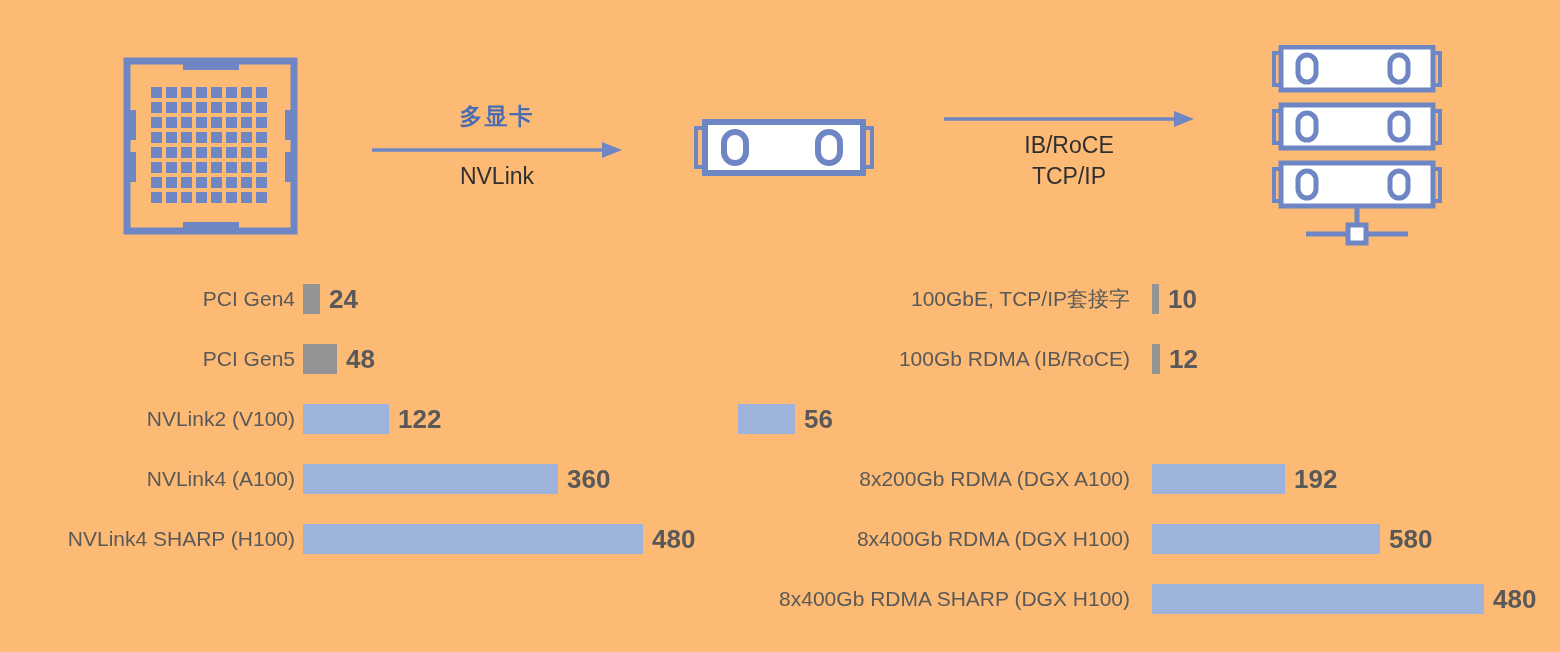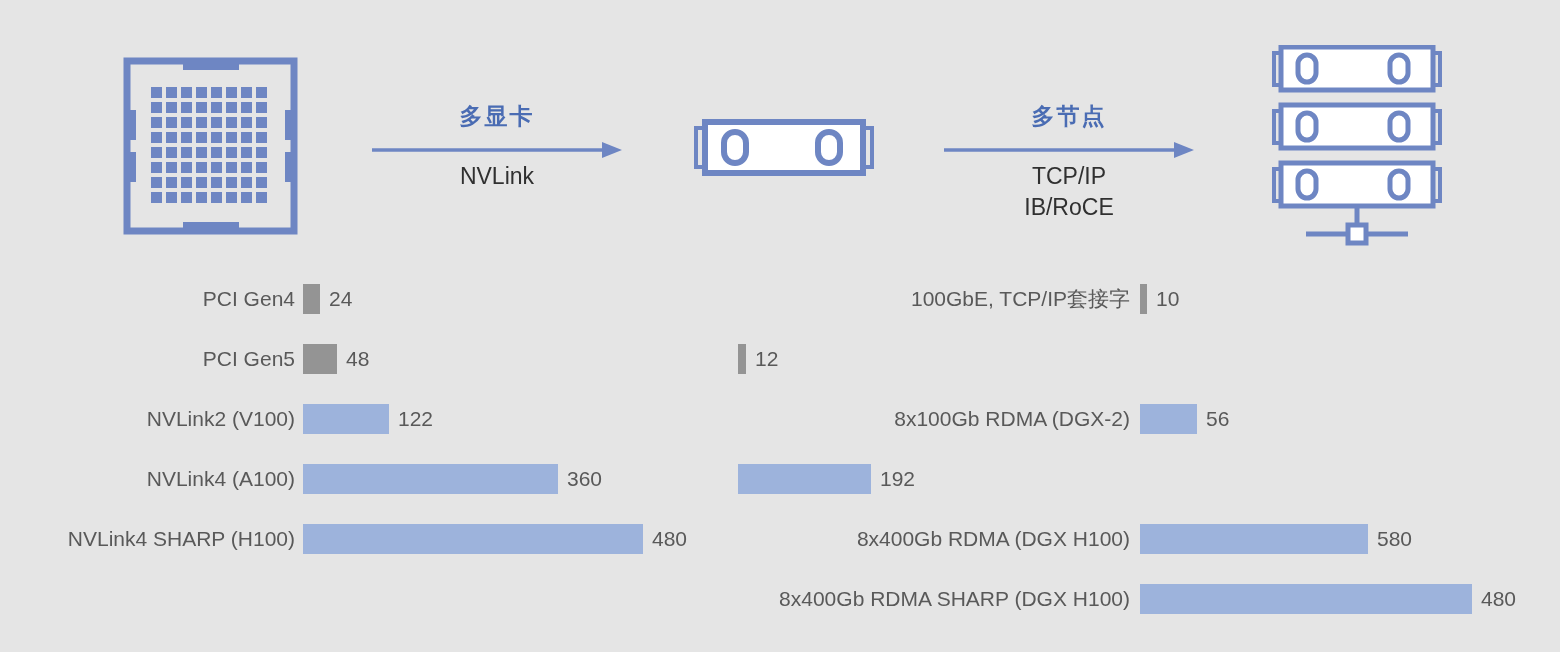--- a/index.html
+++ b/index.html
@@ -6,36 +6,36 @@
     --accent_blue:#6e86c3;
     --text_blue:#4a6cb3;
     --bar_blue:#9db3dc;
     --bar_gray:#949494;
     --label_gray:#595959;
     --dark_text:#303030;
   }
   *{margin:0;padding:0;box-sizing:border-box;}
   html,body{background:#fff;}
   .stage{
-    position:relative;width:1560px;height:652px;background:#e5e5e5;overflow:hidden;
+    position:relative;width:1560px;height:652px;background:#fdba74;overflow:hidden;
     font-family:"Liberation Sans","DejaVu Sans",sans-serif;
   }
   .icon{position:absolute;color:var(--accent_blue);}
   .icon svg{display:block;width:100%;height:100%;}
   .flow{position:absolute;width:256px;text-align:center;}
   .flow-title{font-size:23px;font-weight:bold;color:var(--text_blue);letter-spacing:2px;}
   .flow-arrow{display:block;margin:9px auto 2px auto;width:250px;height:18px;color:var(--accent_blue);}
   .flow-sub{font-size:23px;line-height:31px;color:var(--dark_text);}
   .chart{position:absolute;top:284px;}
   .row{display:flex;align-items:center;height:30px;margin-bottom:30px;}
   .lbl{font-size:21px;color:var(--label_gray);text-align:right;white-space:nowrap;}
   .chart-left .lbl{width:275px;margin-right:8px;}
-  .chart-right .lbl{width:392px;margin-right:10px;}
+  .chart-right .lbl{width:392px;margin-right:22px;}
   .bar{height:30px;flex:0 0 auto;}
-  .val{font-size:21px;color:var(--label_gray);margin-left:9px;white-space:nowrap;}
+  .val{font-size:26px;color:var(--label_gray);margin-left:9px;white-space:nowrap;font-weight:bold;}
   .chart-left{left:20px;}
   .chart-right{left:738px;}
 </style>
 </head>
 <body>
 
 <div class="stage">
 
   <div class="icon" style="left:123px;top:57px;width:175px;height:178px;">
     <svg viewBox="0 0 175 178">
@@ -68,27 +68,26 @@
     <svg viewBox="0 0 180 57">
       <rect x="2" y="9" width="13" height="39" fill="none" stroke="currentColor" stroke-width="4"></rect>
       <rect x="165" y="9" width="13" height="39" fill="none" stroke="currentColor" stroke-width="4"></rect>
       <rect x="11" y="3" width="158" height="51" fill="#ffffff" stroke="currentColor" stroke-width="6"></rect>
       <rect x="30" y="13" width="22" height="31" rx="11" fill="none" stroke="currentColor" stroke-width="6"></rect>
       <rect x="124" y="13" width="22" height="31" rx="11" fill="none" stroke="currentColor" stroke-width="6"></rect>
     </svg>
   </div>
 
   <div class="flow" style="left:941px;top:101px;">
-    <div class="flow-title">多节点</div>
     <svg class="flow-arrow" viewBox="0 0 250 18">
       <line x1="0" y1="9" x2="231" y2="9" stroke="currentColor" stroke-width="3.5"></line>
       <polygon points="230,1 250,9 230,17" fill="currentColor"></polygon>
     </svg>
+    <div class="flow-sub">IB/RoCE</div>
     <div class="flow-sub">TCP/IP</div>
-    <div class="flow-sub">IB/RoCE</div>
   </div>
 
   <div class="icon" style="left:1272px;top:45px;width:170px;height:206px;">
     <svg viewBox="0 0 170 206">
       <g>
         <rect x="2" y="8" width="12" height="32" fill="none" stroke="currentColor" stroke-width="4"></rect>
         <rect x="156" y="8" width="12" height="32" fill="none" stroke="currentColor" stroke-width="4"></rect>
         <rect x="9" y="2" width="152" height="43" fill="#ffffff" stroke="currentColor" stroke-width="5"></rect>
         <rect x="26" y="10" width="18" height="27" rx="9" fill="none" stroke="currentColor" stroke-width="5"></rect>
         <rect x="118" y="10" width="18" height="27" rx="9" fill="none" stroke="currentColor" stroke-width="5"></rect>
@@ -141,29 +140,30 @@
       </div>
     </div>
 
   <div class="chart chart-right">
       <div class="row">
         <div class="lbl">100GbE, TCP/IP套接字</div>
         <div class="bar" style="width: 7px; background: rgb(148, 148, 148);"></div>
         <div class="val">10</div>
       </div>
       <div class="row">
+        <div class="lbl">100Gb RDMA (IB/RoCE)</div>
         <div class="bar" style="width: 8px; background: rgb(148, 148, 148);"></div>
         <div class="val">12</div>
       </div>
       <div class="row">
-        <div class="lbl">8x100Gb RDMA (DGX-2)</div>
         <div class="bar" style="width: 57px; background: rgb(157, 179, 220);"></div>
         <div class="val">56</div>
       </div>
       <div class="row">
+        <div class="lbl">8x200Gb RDMA (DGX A100)</div>
         <div class="bar" style="width: 133px; background: rgb(157, 179, 220);"></div>
         <div class="val">192</div>
       </div>
       <div class="row">
         <div class="lbl">8x400Gb RDMA (DGX H100)</div>
         <div class="bar" style="width: 228px; background: rgb(157, 179, 220);"></div>
         <div class="val">580</div>
       </div>
       <div class="row">
         <div class="lbl">8x400Gb RDMA SHARP (DGX H100)</div>

